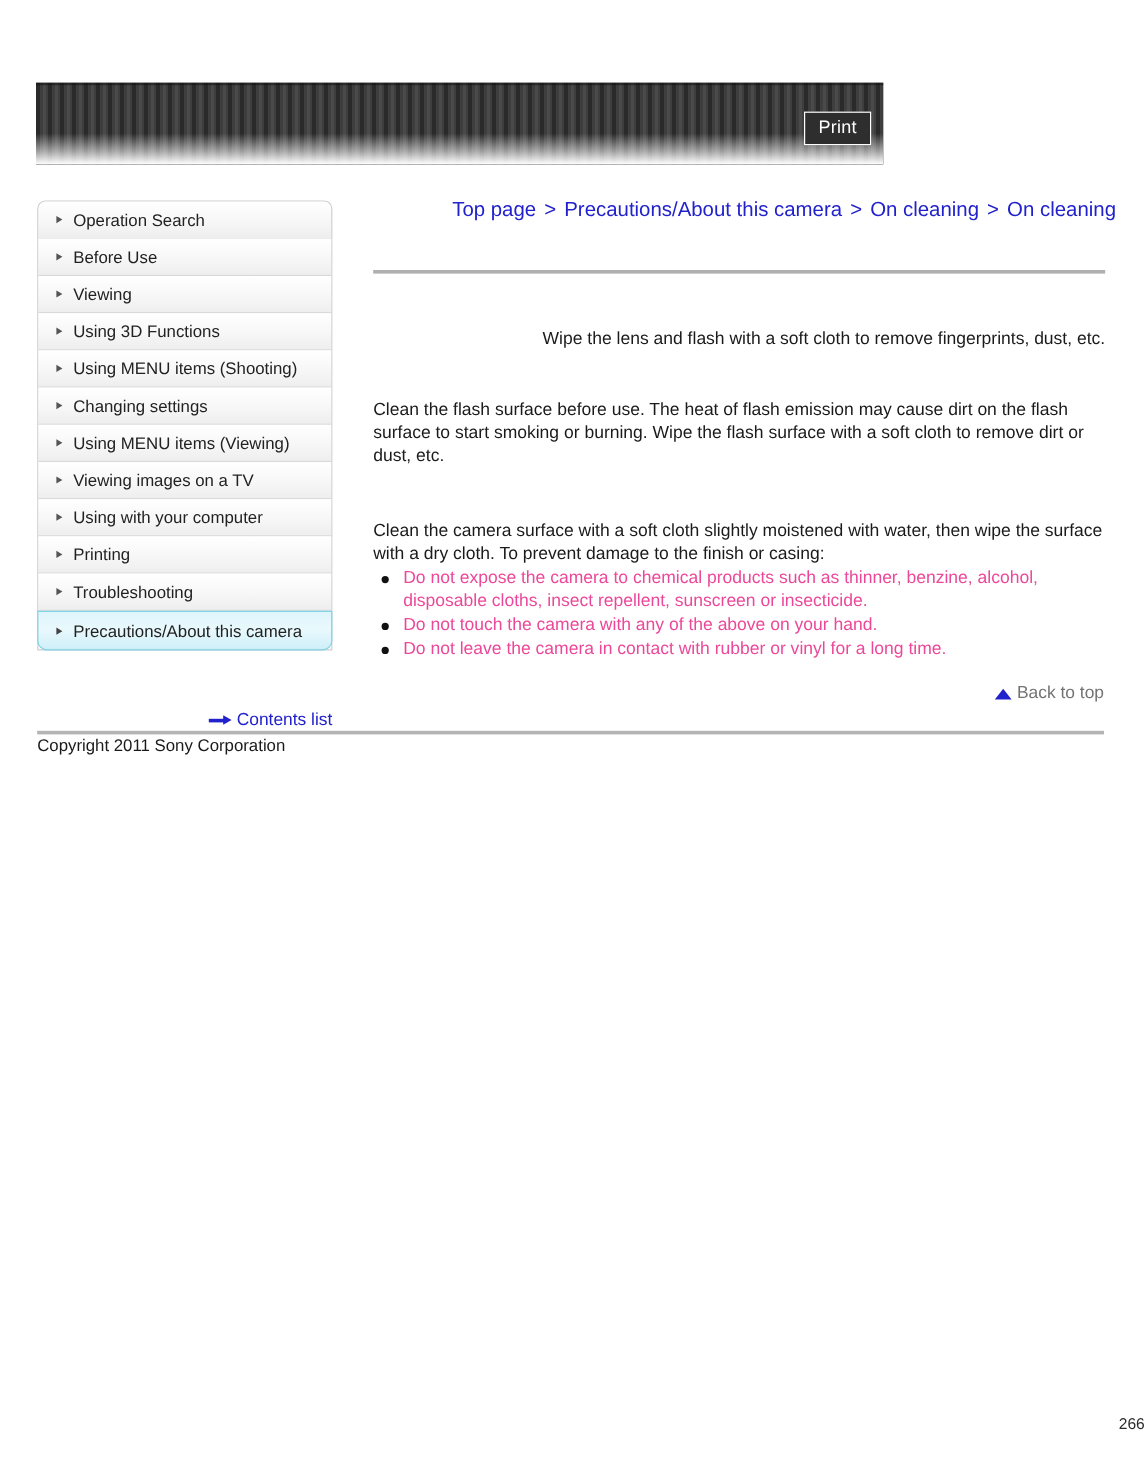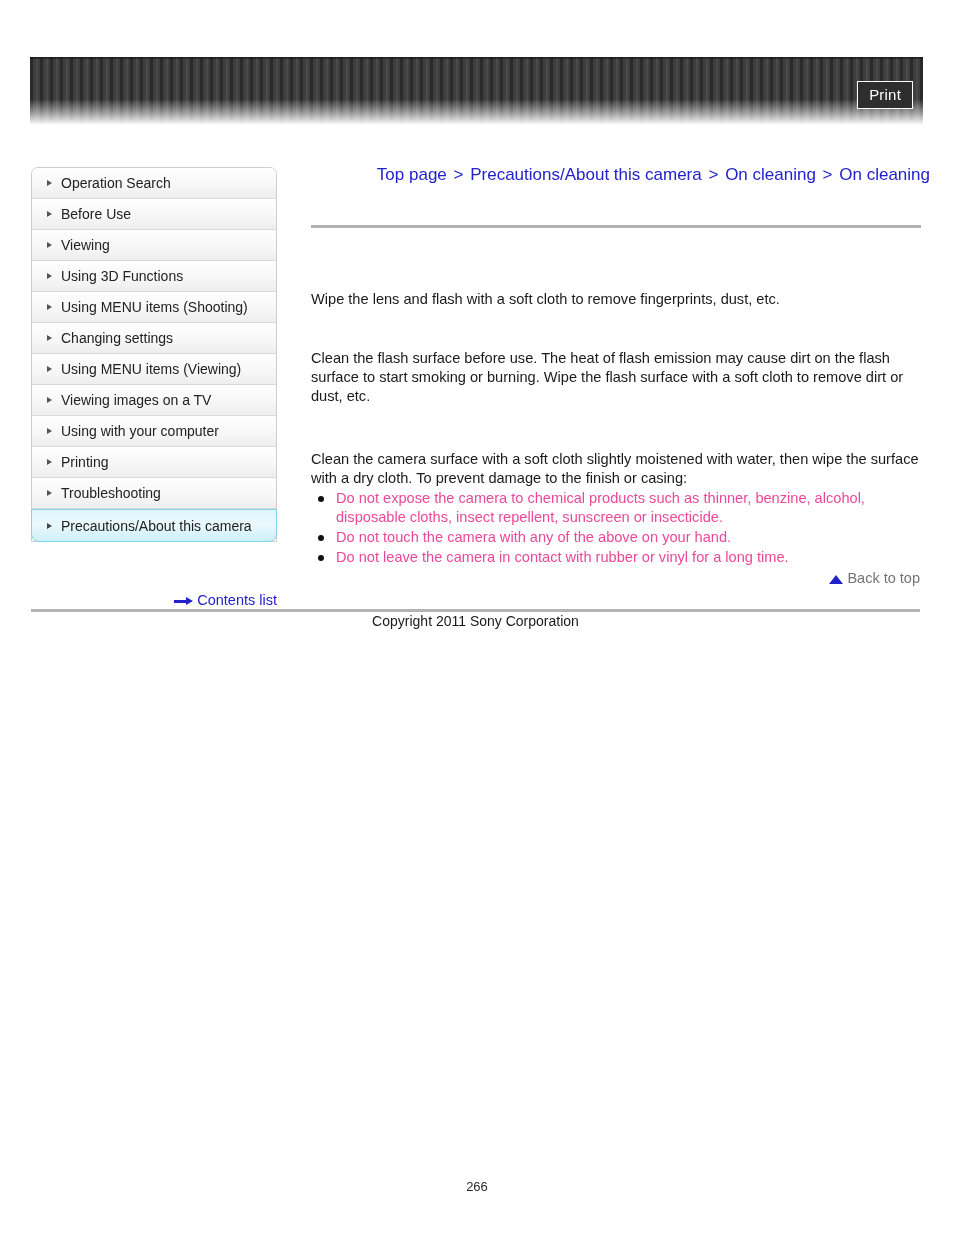--- a/index.html
+++ b/index.html
@@ -13,22 +13,22 @@
     position: relative;
     font-family: "Liberation Sans", sans-serif;
     color: #1a1a1a;
     overflow: hidden;
   }
 
   
   .banner {
     position: absolute;
     left: 30px;
-    top: 57px;
-    width: 893px;
+    top: 69px;
+    width: 706px;
     height: 68px;
     background-color: #3b3b3b;
     background-image:
       linear-gradient(to bottom, rgba(255,255,255,0) 0%, rgba(255,255,255,0) 62%, rgba(255,255,255,0.55) 84%, rgba(255,255,255,1) 100%),
       repeating-linear-gradient(to right,
         #2a2a2a 0px, #2a2a2a 3px,
         #3e3e3e 3px, #3e3e3e 6px,
         #4a4a4a 6px, #4a4a4a 8px,
         #3e3e3e 8px, #3e3e3e 10px);
   }
@@ -166,21 +166,20 @@
     top: 609px;
     width: 889px;
     height: 3px;
     background: #b4b4b4;
   }
   .copyright {
     position: absolute;
     left: 31px;
     top: 613px;
     width: 889px;
-    text-align: center;
     font-size: 14px;
     color: #1a1a1a;
   }
 
   
   .content {
     position: absolute;
     left: 311px;
     top: 215px;
     width: 610px;
@@ -190,21 +189,21 @@
     height: 3px;
     background: #b0b0b0;
     margin: 10px 0 0 0;
   }
   .para {
     font-size: 14.6px;
     line-height: 19px;
     color: #1a1a1a;
     margin: 0;
   }
-  .para-1 { margin-top: 62px; }
+  .para-1 { margin-top: 46px; text-align: right; }
   .para-2 { margin-top: 40px; }
   .para-3 { margin-top: 44px; }
   .bullets {
     margin: 0;
     padding: 0;
     list-style: none;
     font-size: 14.6px;
     line-height: 19px;
     color: #ec4899;
   }
@@ -243,21 +242,21 @@
     vertical-align: -1px;
     margin-right: 4px;
   }
 
   
   .page-number {
     position: absolute;
     left: 0;
     top: 1179px;
     width: 954px;
-    text-align: center;
+    text-align: right;
     font-size: 13px;
     color: #2b2b2b;
   }
 </style>
 </head>
 <body>
 
 <div class="banner">
   <div class="banner-topline"></div>
   <div class="print-button">Print</div>

